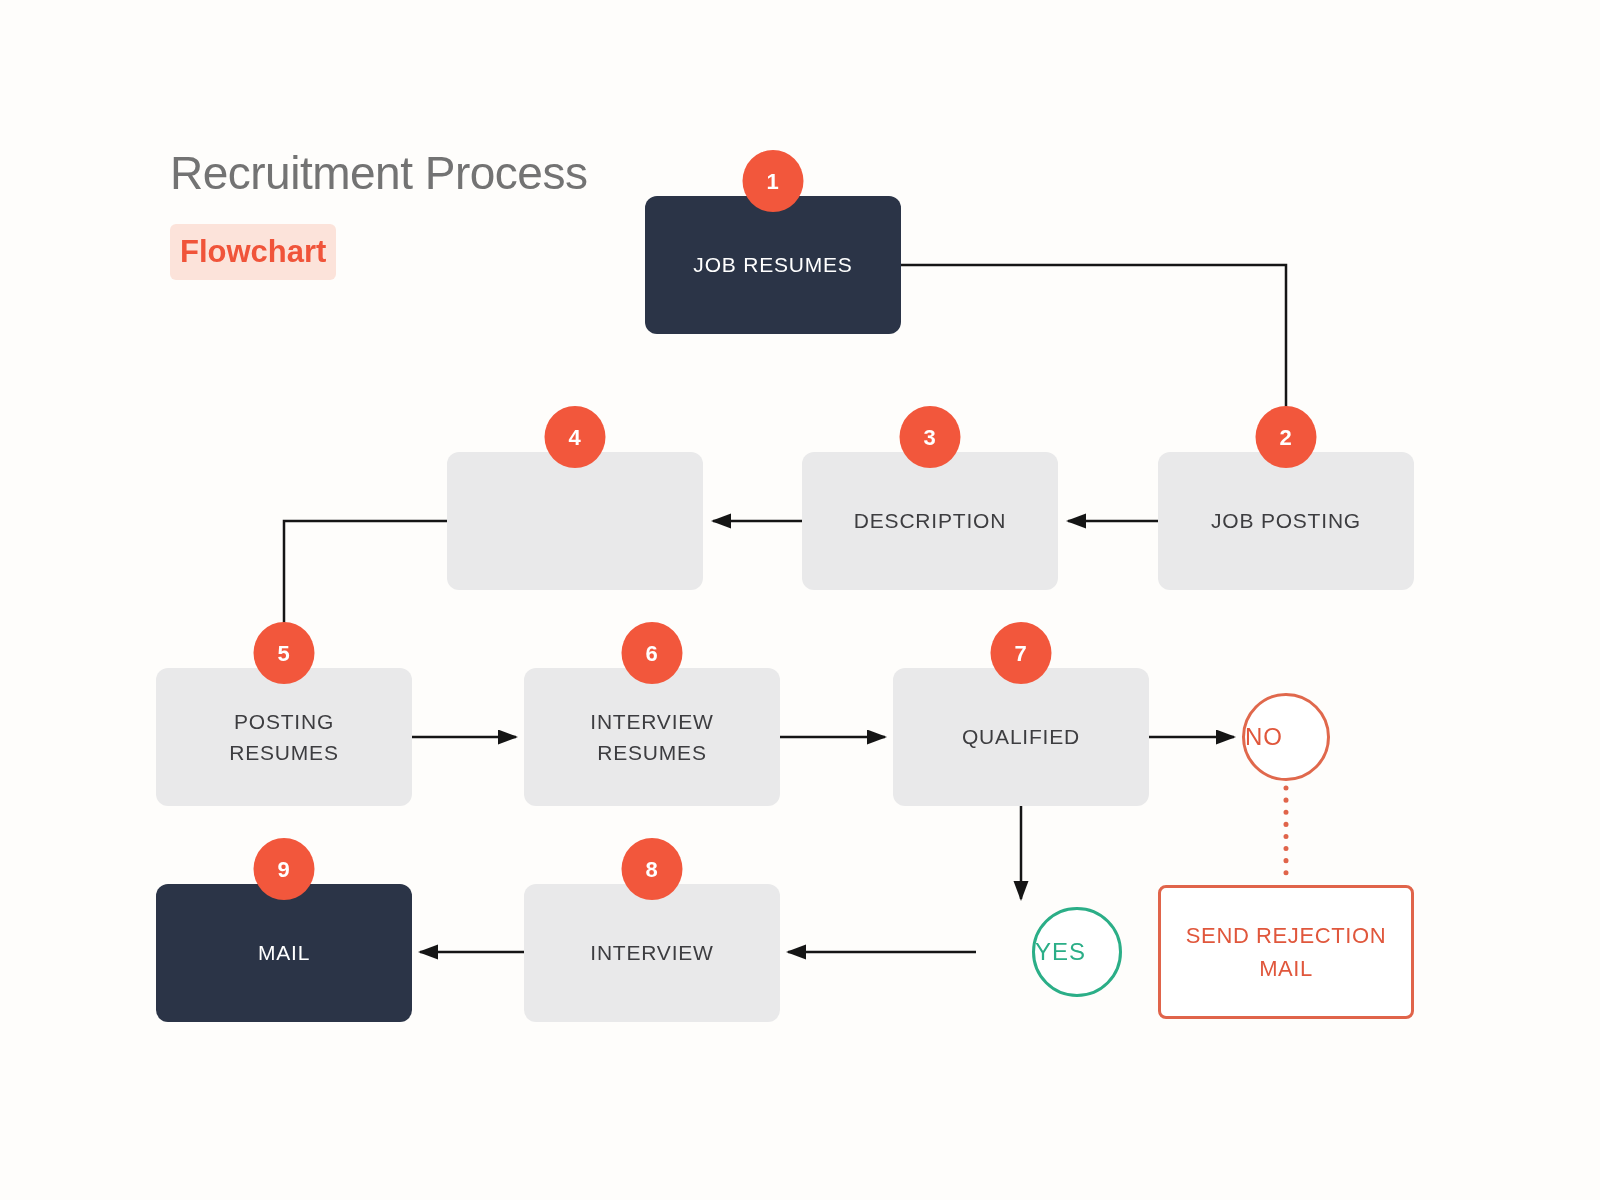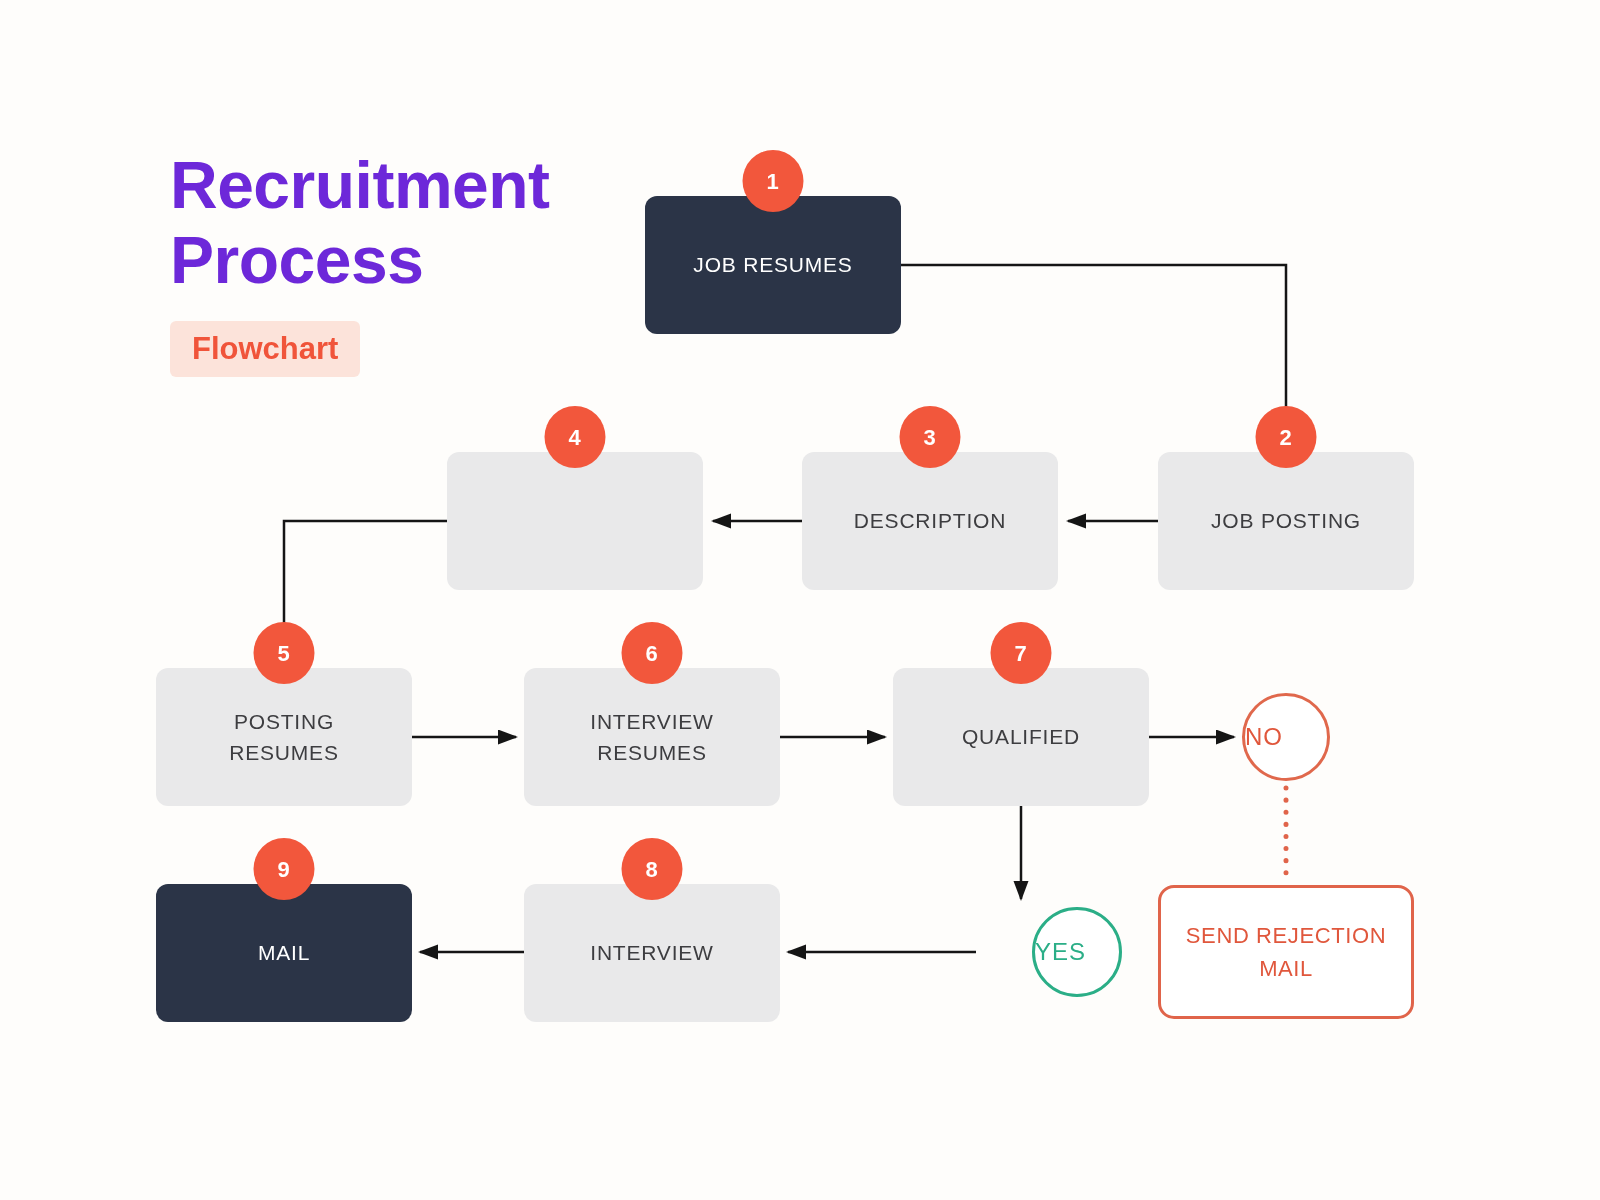--- a/index.html
+++ b/index.html
@@ -11,31 +11,31 @@
     width: 1600px;
     height: 1200px;
     background: #fefdfb;
     overflow: hidden;
   }
 
   .arrows { position: absolute; left: 0; top: 0; width: 1600px; height: 1200px; }
 
   .header { position: absolute; left: 170px; top: 148px; }
   .title {
-    font-size: 66px;
-    font-weight: 700;
-    color: #6d28d9;
+    font-size: 46px;
+    font-weight: 400;
+    color: #737373;
     line-height: 1.13;
     width: 420px;
     letter-spacing: -0.5px;
   }
   .badge {
     display: inline-block;
     margin-top: 24px;
-    padding: 10px 22px;
+    padding: 10px 10px;
     background: #fce3da;
     color: #f0543a;
     font-weight: 700;
     font-size: 31px;
     border-radius: 6px;
   }
 
   .node {
     position: absolute;
     width: 256px;
@@ -89,21 +89,21 @@
     left: 1032px; top: 907px; width: 90px; height: 90px;
     border: 3px solid #2bae87; color: #2bae87;
   }
 
   .terminal {
     position: absolute;
     left: 1158px; top: 885px;
     width: 256px; height: 134px;
     background: #ffffff;
     border: 3px solid #e0644a;
-    border-radius: 16px;
+    border-radius: 8px;
     color: #e0573c;
     font-size: 22px;
     letter-spacing: 0.6px;
     line-height: 1.5;
     display: flex;
     align-items: center;
     justify-content: center;
     text-align: center;
     padding: 0 24px;
   }

